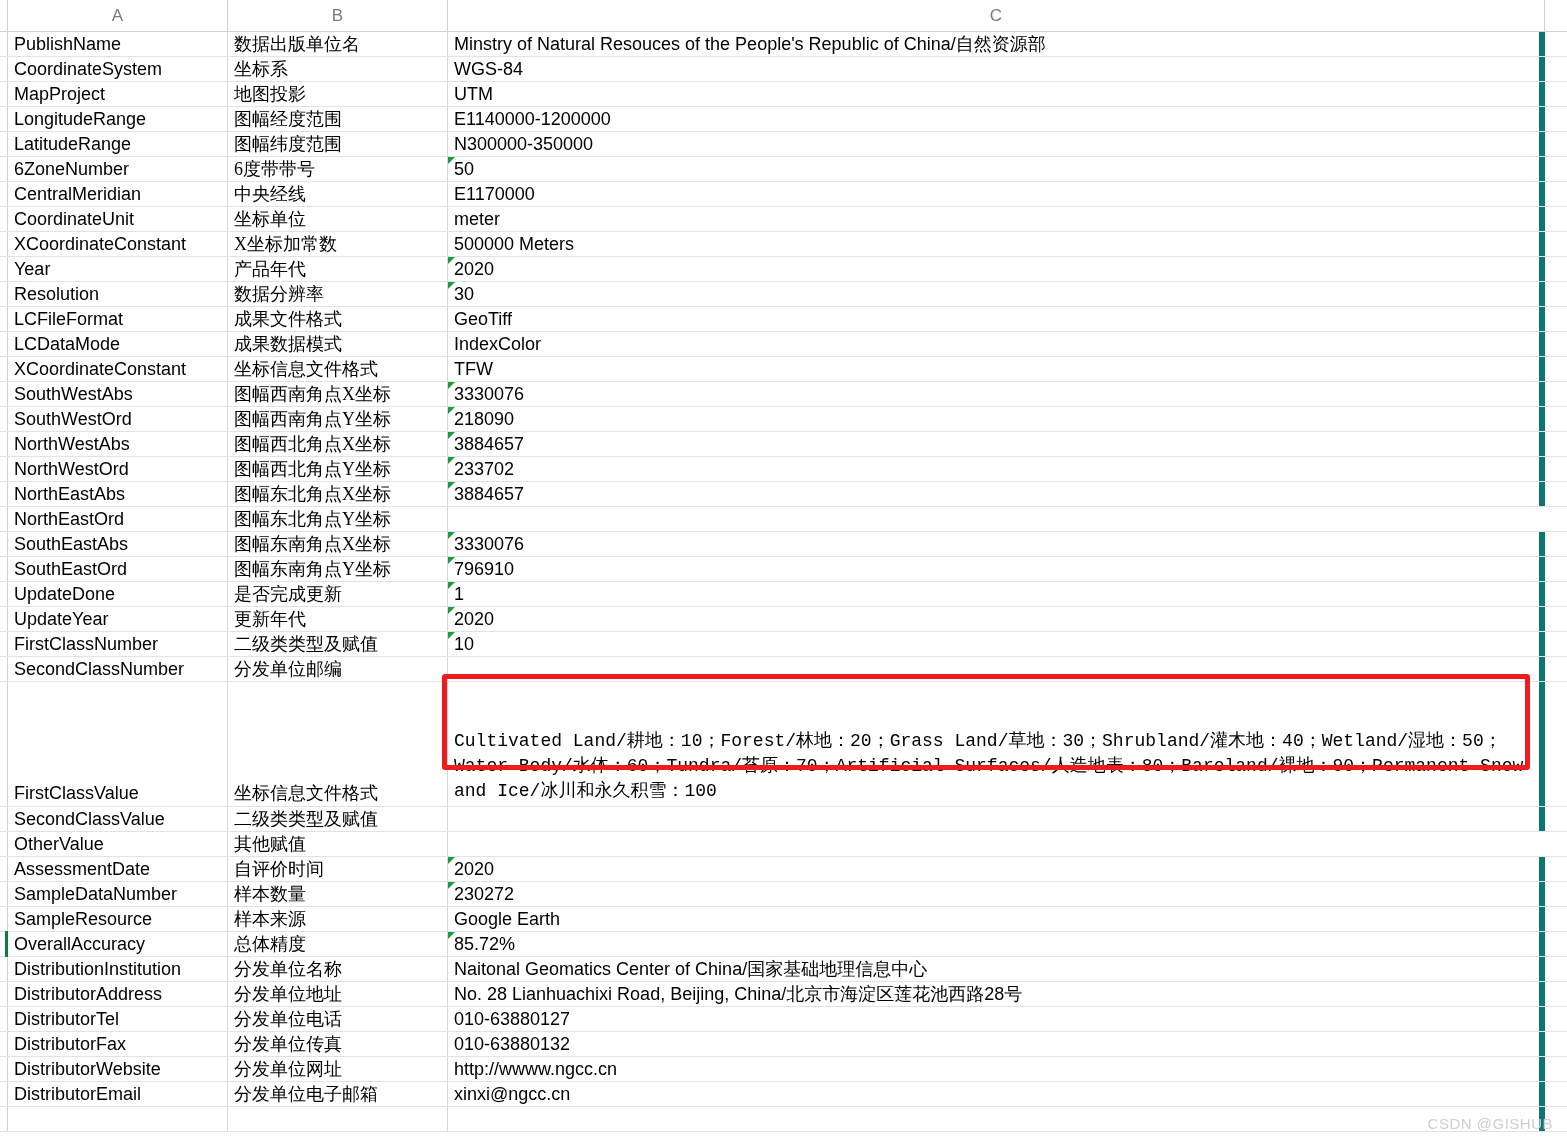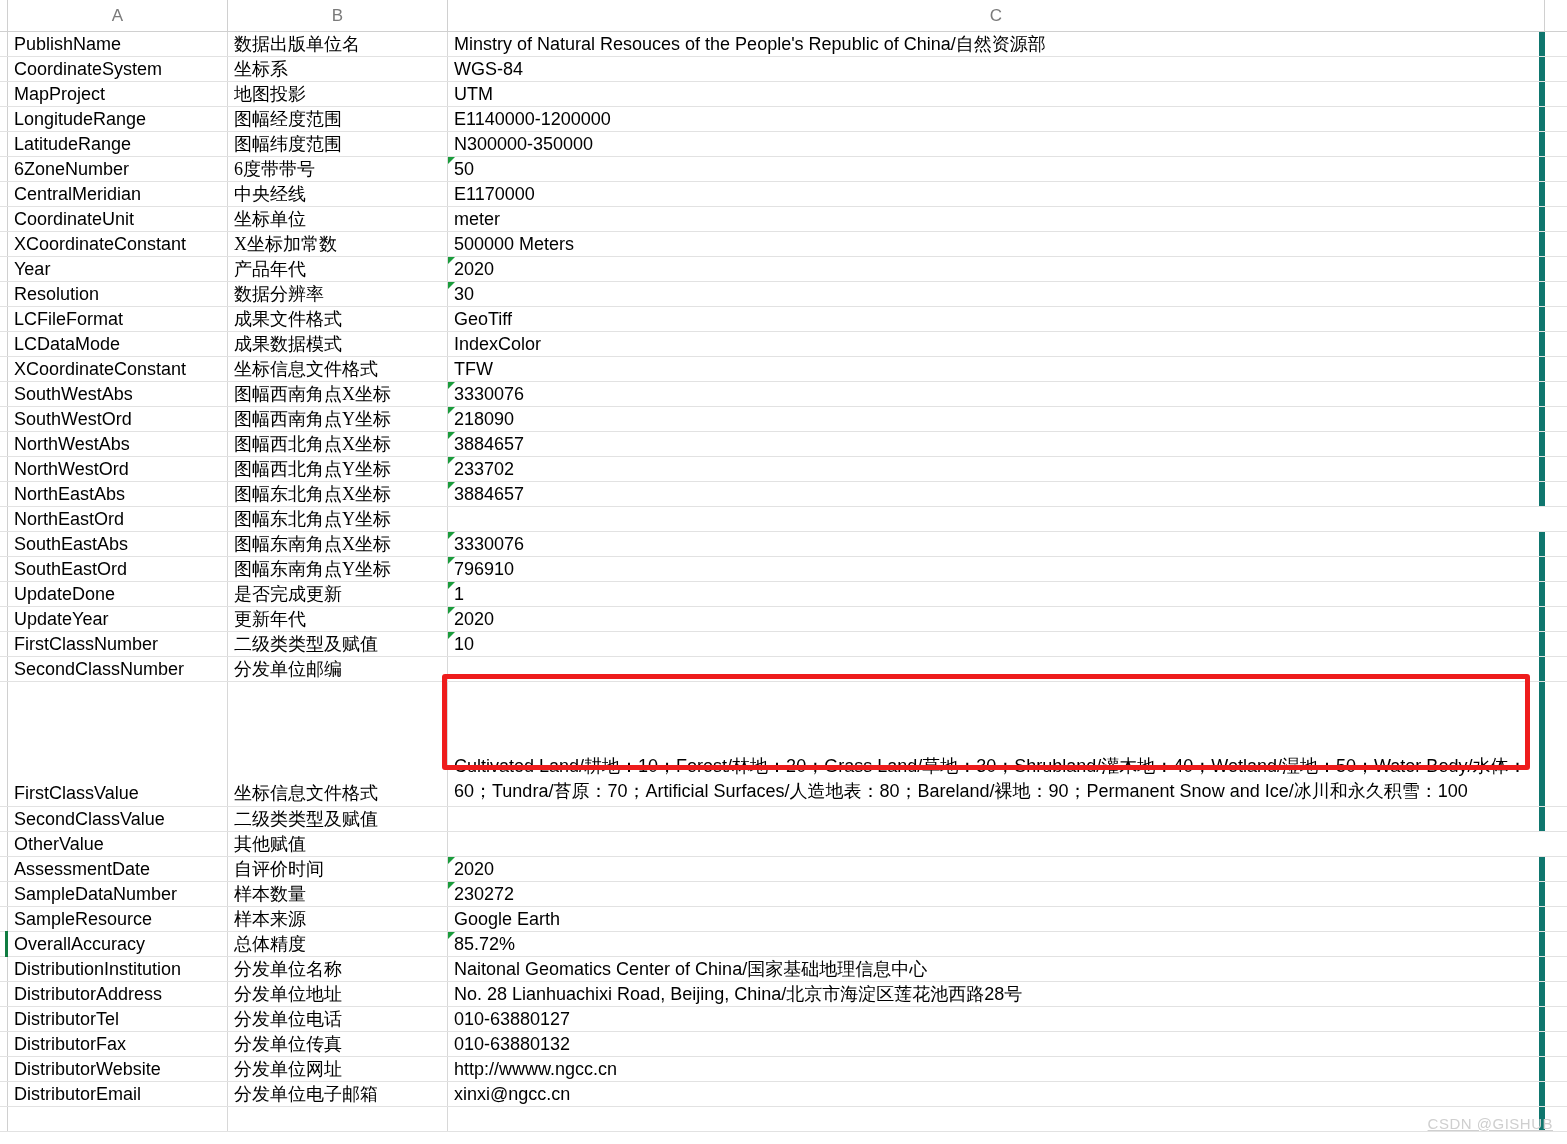--- a/index.html
+++ b/index.html
@@ -112,20 +112,21 @@
     white-space: normal;
     padding-bottom: 2px;
     line-height: 25px;
     overflow: visible;
   }
   .cell.col-c.multiline .wrap-text {
     display: block;
     width: 1085px;
     white-space: normal;
     word-break: normal;
+    font-family: Liberation Mono, monospace;
   }
 
   
   .row.tall .cell.col-a,
   .row.tall .cell.col-b {
     align-items: flex-end;
     padding-bottom: 2px;
   }
 
   
@@ -157,21 +158,20 @@
   
   #watermark {
     position: absolute;
     right: 14px;
     bottom: 12px;
     font-size: 15px;
     color: #cfcfcf;
     letter-spacing: 0.5px;
     font-family: "Liberation Sans", sans-serif;
     z-index: 50;
-    text-decoration: underline;
   }
 </style>
 </head>
 <body>
 
 <div id="sheet">
 
   <div class="col-header-row">
     <div class="corner-cell"></div>
     <div class="col-head ch-a">A</div>

